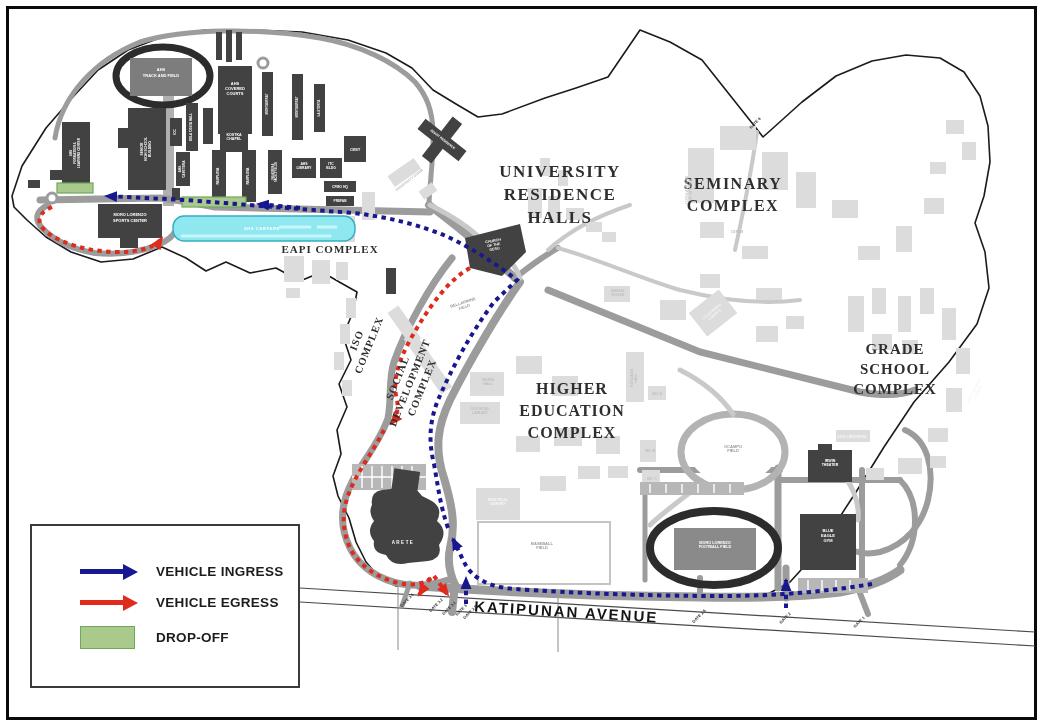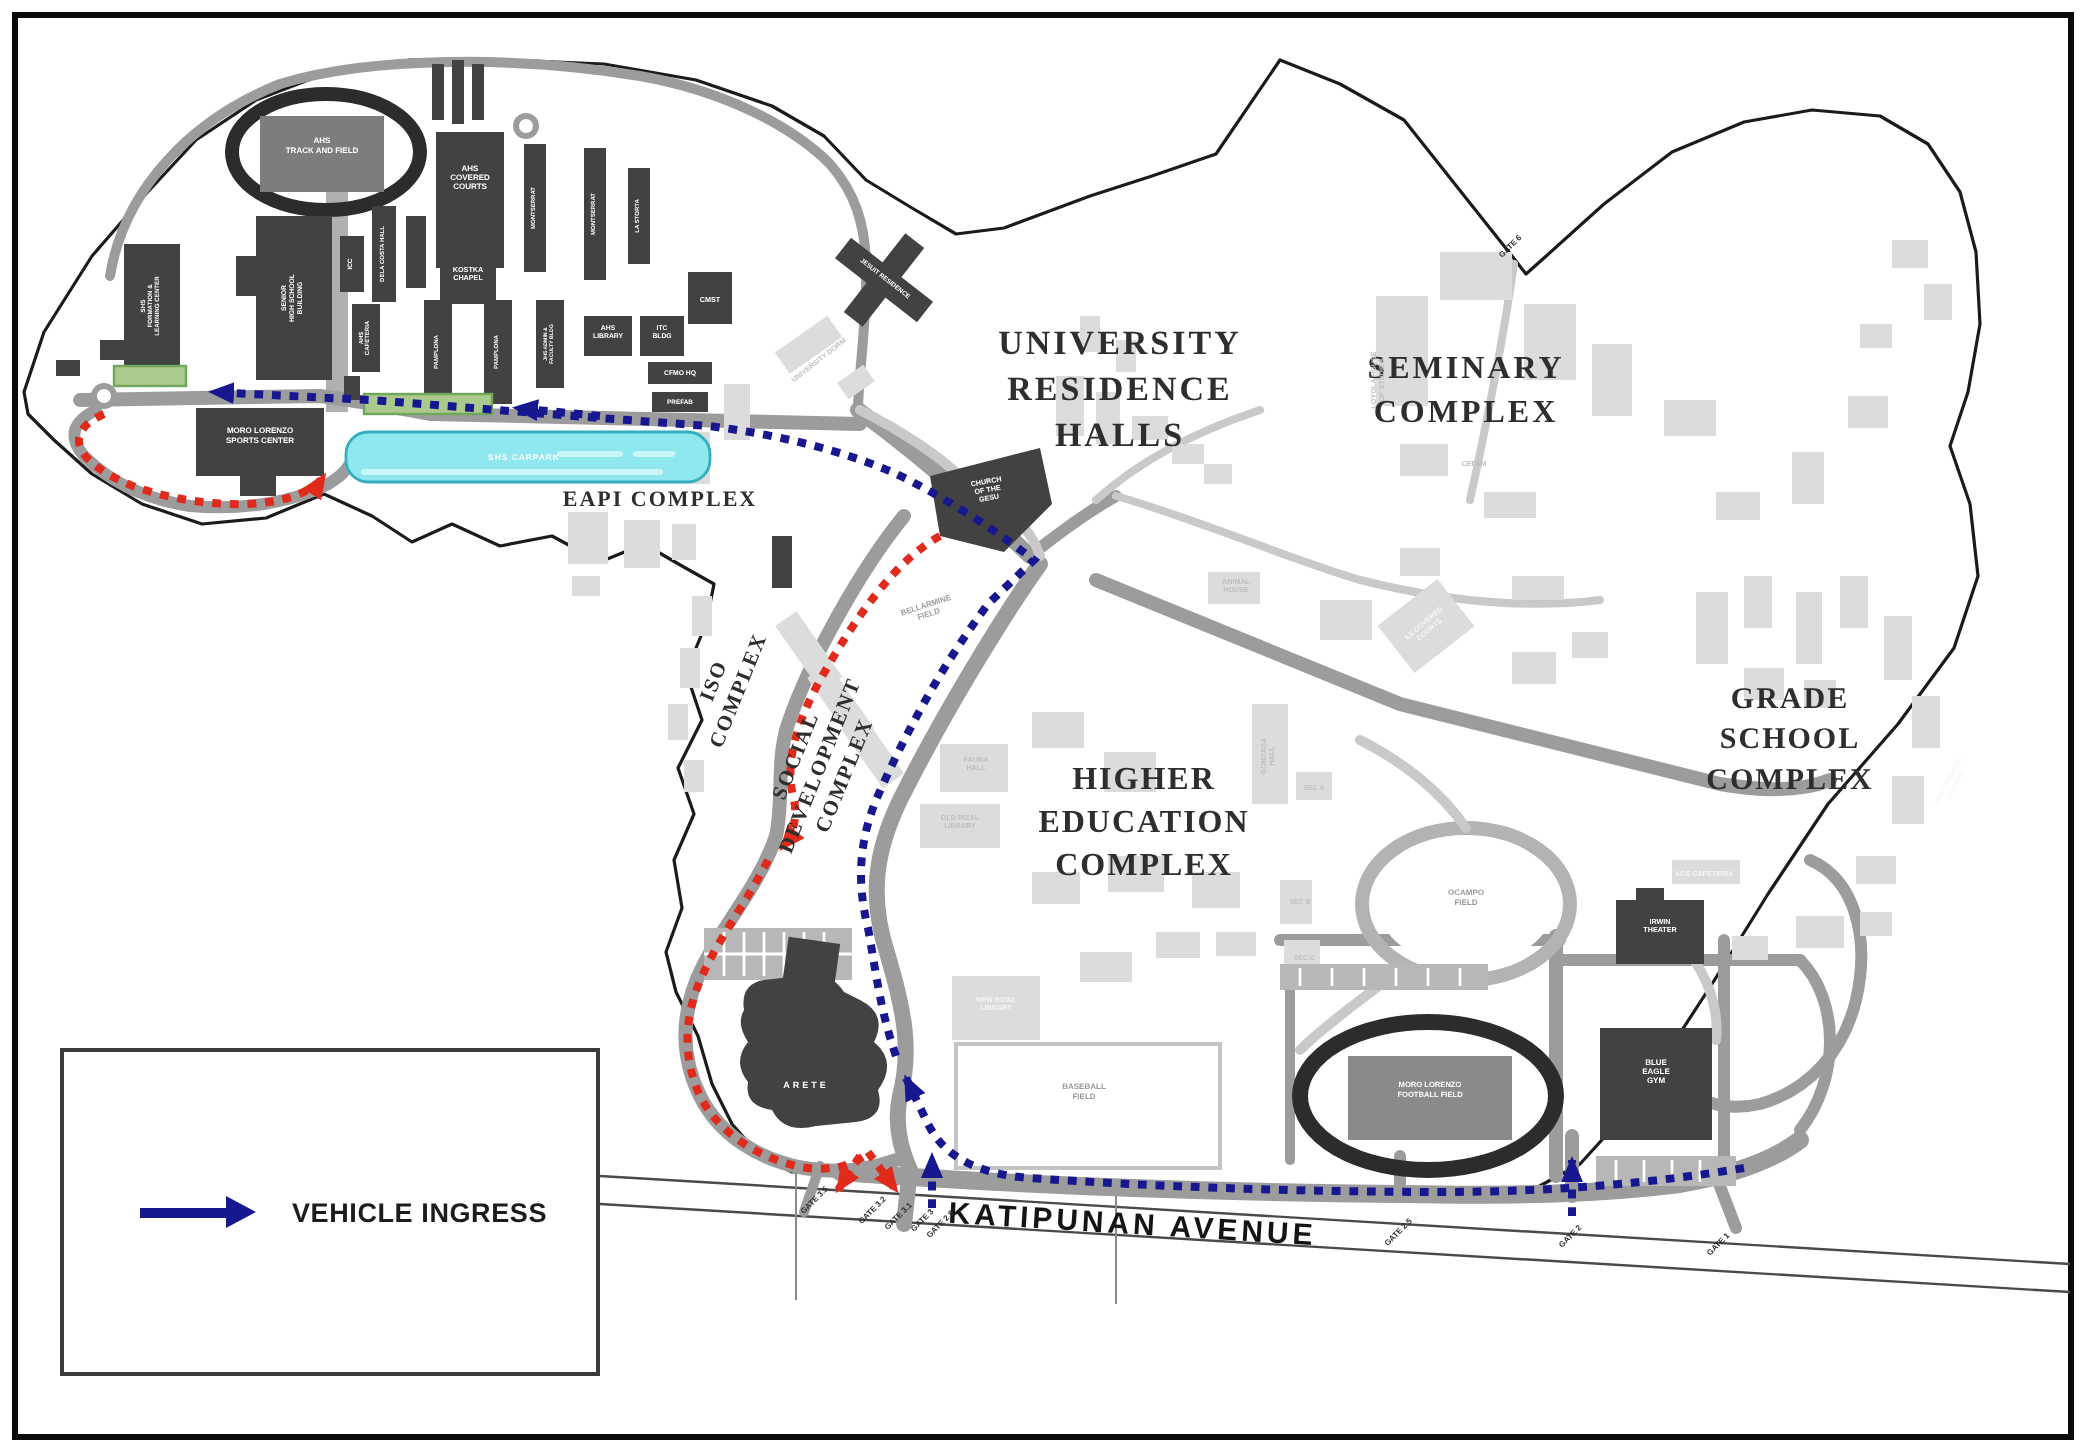--- a/index.html
+++ b/index.html
@@ -25,21 +25,21 @@
   .post{stroke:#8a8a8a;stroke-width:1;}
   .db{fill:#424242;}
   .lb{fill:#dcdcdc;}
   .pk{fill:#b7b7b7;}
   .pkl{stroke:#ffffff;stroke-width:1.4;}
   .route{fill:none;stroke-width:4;stroke-dasharray:4.4 4.4;stroke-linecap:butt;}
 
   
   #legend{position:absolute;left:30px;top:524px;width:270px;height:164px;background:#fff;
           border:2px solid #3b3b3b;box-sizing:border-box;display:flex;flex-direction:column;
-          justify-content:center;gap:15px;padding-left:38px;}
+          justify-content:center;gap:15px;padding-left:48px;}
   .lrow{display:flex;align-items:center;gap:18px;}
   .sample{width:58px;display:flex;align-items:center;flex:0 0 58px;}
   .arrow-line{height:5px;flex:1;}
   .arrow-head{width:0;height:0;border-top:8px solid transparent;border-bottom:8px solid transparent;
               border-left:15px solid #000;}
   .swatch{width:55px;height:23px;border:1.6px solid #000;box-sizing:border-box;}
   .llabel{font-size:13.5px;font-weight:700;color:#1c1c1c;letter-spacing:.3px;}
 </style>
 </head>
 <body>
@@ -326,14 +326,27 @@
   </svg>
 
   <div id="legend">
     <div class="lrow">
       <span class="sample">
         <span class="arrow-line" id="al-b" style="background: rgb(23, 23, 143);"></span>
           <span class="arrow-head" id="ah-b" style="border-left-color: rgb(23, 23, 143);"></span>
       </span>
       <span class="llabel">VEHICLE INGRESS</span>
     </div>
+    <div class="lrow">
+      <span class="sample">
+        <span class="arrow-line" id="al-r" style="background: rgb(223, 42, 28);"></span>
+          <span class="arrow-head" id="ah-r" style="border-left-color: rgb(223, 42, 28);"></span>
+      </span>
+      <span class="llabel">VEHICLE EGRESS</span>
+    </div>
+    <div class="lrow">
+      <span class="sample">
+          <span class="swatch" id="sw-g" style="background: rgb(169, 201, 141); border-color: rgb(111, 168, 90);"></span>
+        </span>
+      <span class="llabel">DROP-OFF</span>
+    </div>
   </div>
 </div>
 
 </body></html>

